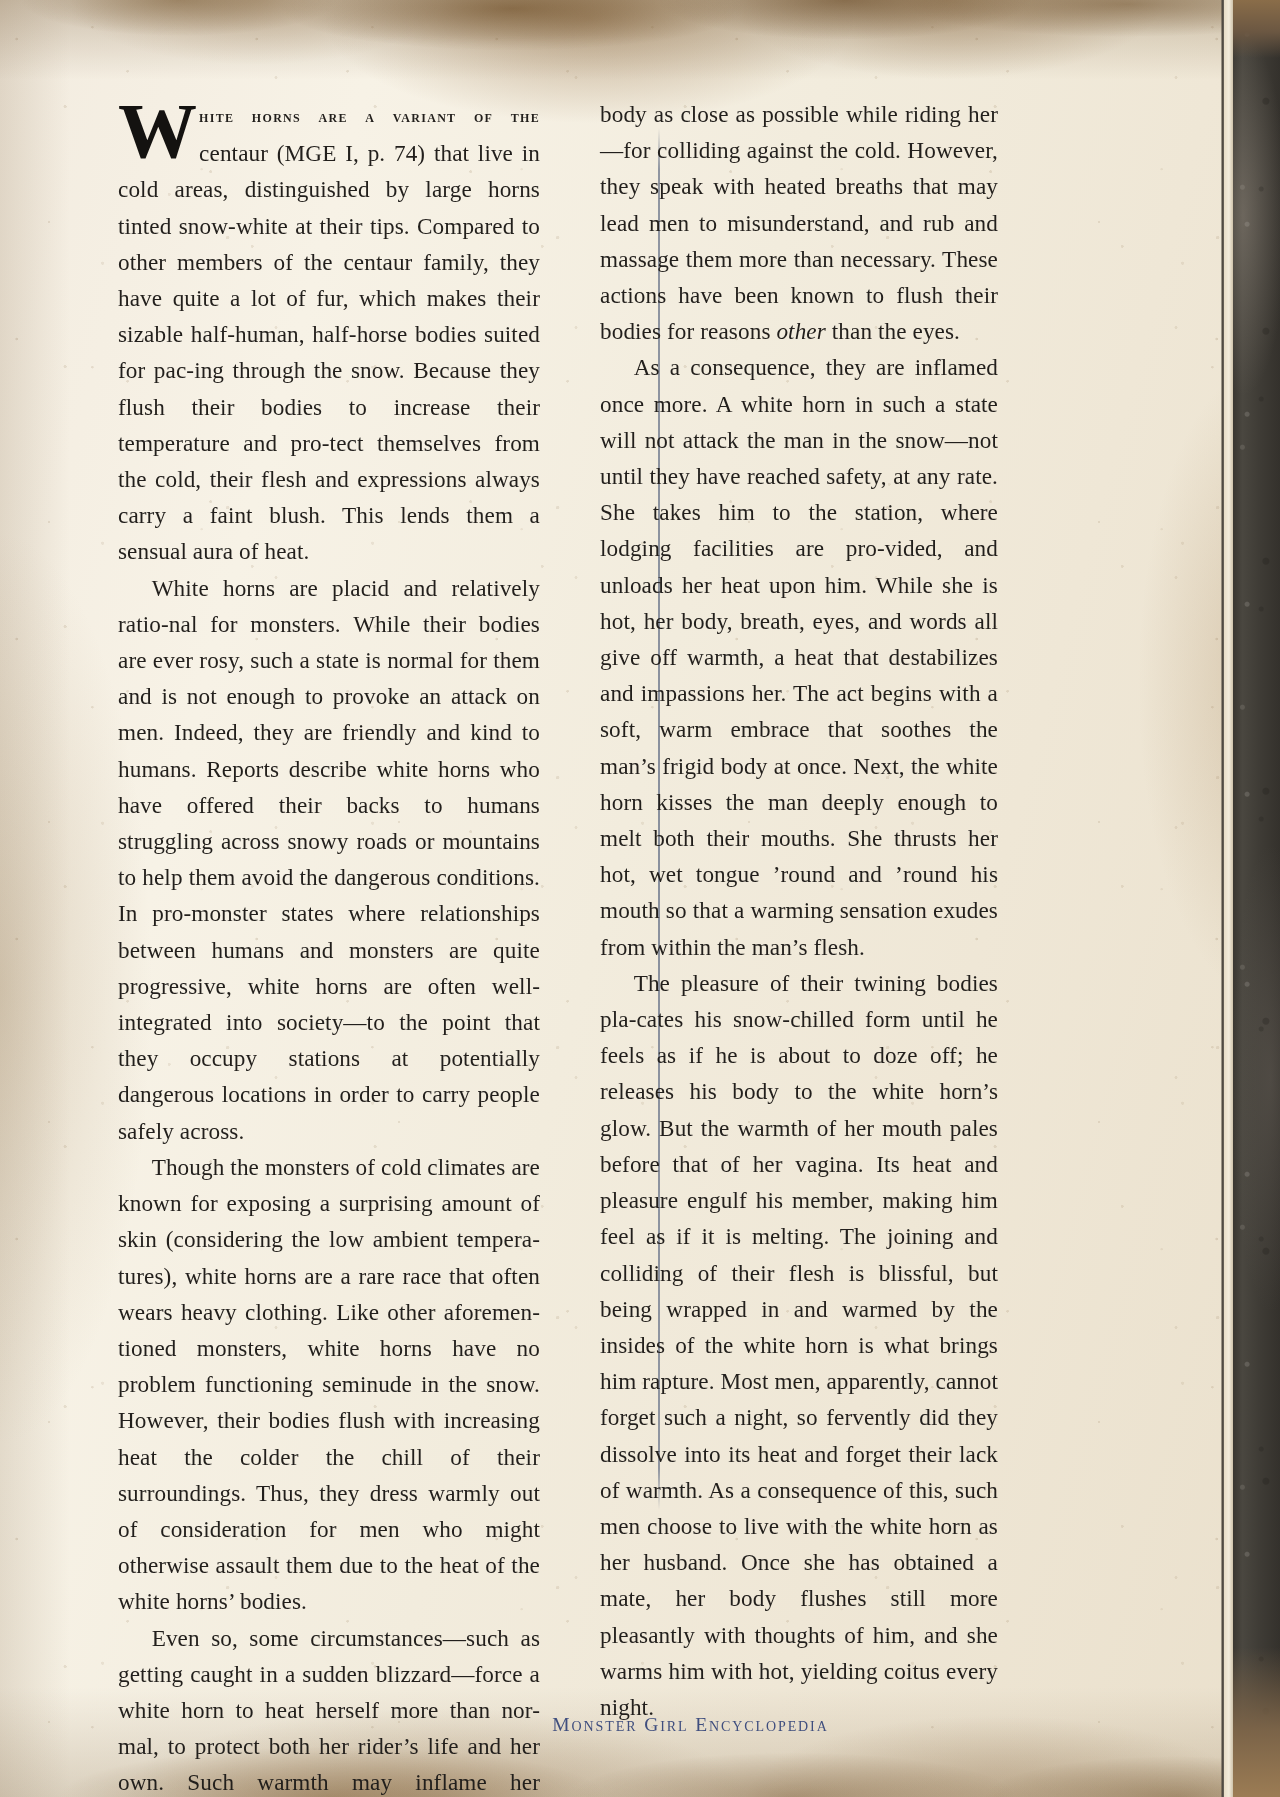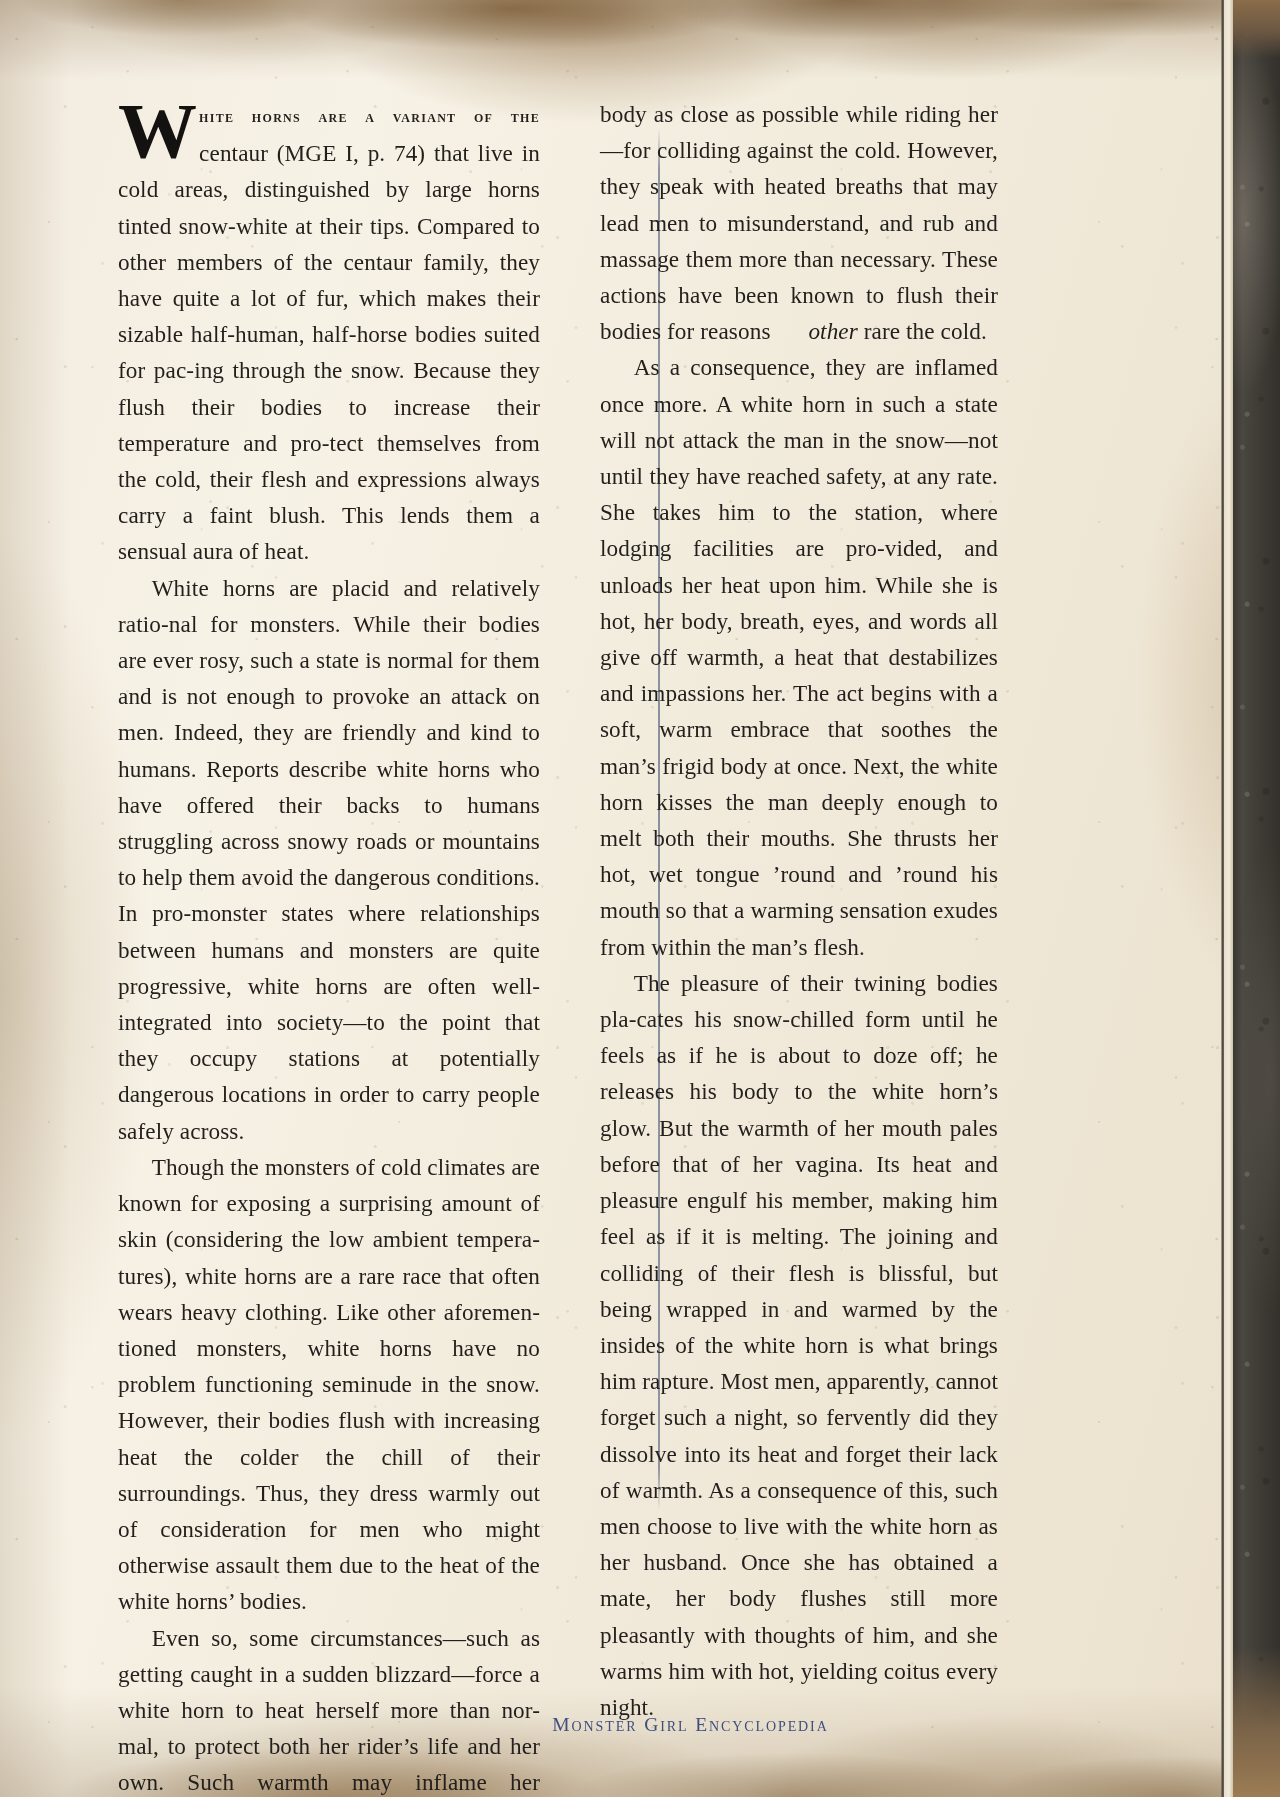--- a/index.html
+++ b/index.html
@@ -210,21 +210,21 @@
     color: #141210;
     font-family: "Liberation Serif", "DejaVu Serif", serif;
     font-weight: 700;
   }
   .smallcaps {
     font-variant: small-caps;
     letter-spacing: 1.3px;
     font-size: 17px;
     font-weight: bold;
   }
-  em { font-style: italic; margin-left: 32px; }
+  em { font-style: italic; }
 
   
   .footer {
     position: absolute;
     left: 0;
     top: 1714px;
     width: 1221px;
     text-align: center;
     padding-right: 0;
   }
@@ -261,21 +261,21 @@
         </p>
 
         <p class="body">White horns are placid and relatively ratio-nal for monsters. While their bodies are ever rosy, such a state is normal for them and is not enough to provoke an attack on men. Indeed, they are friendly and kind to humans. Reports describe white horns who have offered their backs to humans struggling across snowy roads or mountains to help them avoid the dangerous conditions. In pro-monster states where relationships between humans and monsters are quite progressive, white horns are often well-integrated into society—to the point that they occupy stations at potentially dangerous locations in order to carry people safely across.</p>
         <p class="body">Though the monsters of cold climates are known for exposing a surprising amount of skin (considering the low ambient tempera-tures), white horns are a rare race that often wears heavy clothing. Like other aforemen-tioned monsters, white horns have no problem functioning seminude in the snow. However, their bodies flush with increasing heat the colder the chill of their surroundings. Thus, they dress warmly out of consideration for men who might otherwise assault them due to the heat of the white horns’ bodies.</p>
         <p class="body">Even so, some circumstances—such as getting caught in a sudden blizzard—force a white horn to heat herself more than nor-mal, to protect both her rider’s life and her own. Such warmth may inflame her passions. A white horn will advise a man to keep his</p>
 
       </div>
 
       <div class="col col-right">
 
-        <p class="body"><span>body as close as possible while riding her—for colliding against the cold. However, they speak with heated breaths that may lead men to misunderstand, and rub and massage them more than necessary. These actions have been known to flush their bodies for reasons </span><em>other</em><span> rare the cold.</span></p>
+        <p class="body"><span>body as close as possible while riding her—for colliding against the cold. However, they speak with heated breaths that may lead men to misunderstand, and rub and massage them more than necessary. These actions have been known to flush their bodies for reasons </span><em>other</em><span> than the eyes.</span></p>
 
         <p class="body">As a consequence, they are inflamed once more. A white horn in such a state will not attack the man in the snow—not until they have reached safety, at any rate. She takes him to the station, where lodging facilities are pro-vided, and unloads her heat upon him. While she is hot, her body, breath, eyes, and words all give off warmth, a heat that destabilizes and impassions her. The act begins with a soft, warm embrace that soothes the man’s frigid body at once. Next, the white horn kisses the man deeply enough to melt both their mouths. She thrusts her hot, wet tongue ’round and ’round his mouth so that a warming sensation exudes from within the man’s flesh.</p>
         <p class="body">The pleasure of their twining bodies pla-cates his snow-chilled form until he feels as if he is about to doze off; he releases his body to the white horn’s glow. But the warmth of her mouth pales before that of her vagina. Its heat and pleasure engulf his member, making him feel as if it is melting. The joining and colliding of their flesh is blissful, but being wrapped in and warmed by the insides of the white horn is what brings him rapture. Most men, apparently, cannot forget such a night, so fervently did they dissolve into its heat and forget their lack of warmth. As a consequence of this, such men choose to live with the white horn as her husband. Once she has obtained a mate, her body flushes still more pleasantly with thoughts of him, and she warms him with hot, yielding coitus every night.</p>
 
       </div>
 
     </div>
   </div>
 
   <div class="footer">

